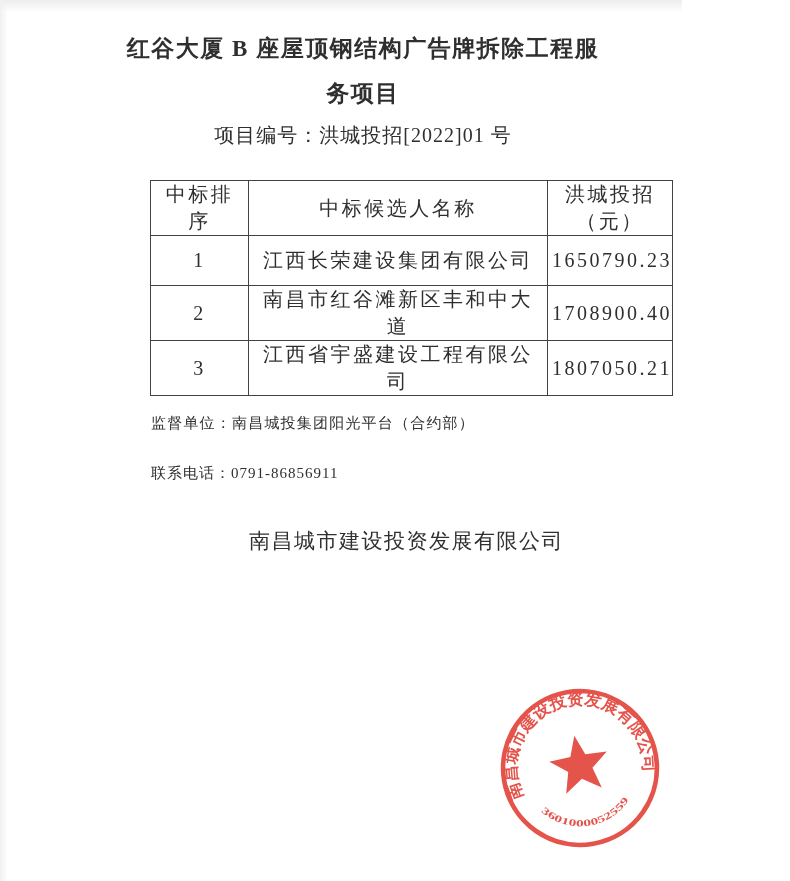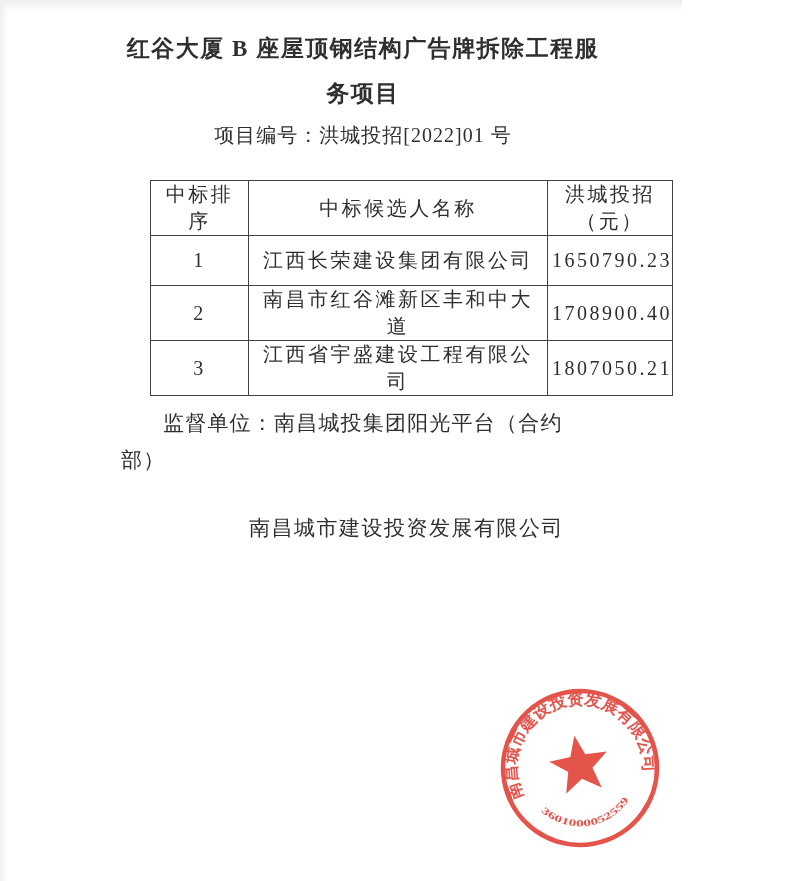--- a/index.html
+++ b/index.html
@@ -38,21 +38,21 @@
   table.candidates th, table.candidates td {
     border:1.6px solid #434343; text-align:center; vertical-align:middle;
     font-size:20px; font-weight:400; padding:0 4px; letter-spacing:2.5px;
   }
   table.candidates th { height:38px; }
   table.candidates td { height:49px; }
   td.price-cell { letter-spacing:0.5px; }
 
   .after-table { margin-top:17px; }
 
-  .line { margin:0; font-size:21px; line-height:36.5px; letter-spacing:1.2px; }
+  .line { margin:0; font-size:15px; line-height:36.5px; letter-spacing:1.2px; }
   .supervisor-line { margin-top:9px; text-indent:2em; }
   .phone-line { margin-top:13px; text-indent:2em; letter-spacing:1px; }
 
   .signature { margin-top:31px; padding-right:41px; text-align:right;
                font-size:21px; line-height:38px; letter-spacing:1.5px; }
 
   .seal {
     position:absolute; left:498px; top:686px; width:164px; height:164px;
     transform:rotate(-10deg);
     mix-blend-mode:multiply; opacity:0.87;
@@ -101,20 +101,21 @@
           <tr>
             <td class="rank-cell">3</td>
             <td class="company-cell">江西省宇盛建设工程有限公司</td>
             <td class="price-cell">1807050.21</td>
           </tr>
         </tbody>
     </table>
 
 
     <p class="line supervisor-line">监督单位：南昌城投集团阳光平台（合约部）</p>
+    <p class="line phone-line">联系电话：0791-86856911</p>
 
     <div class="signature">
       <div>南昌城市建设投资发展有限公司</div>
     </div>
   </div>
 
   <div class="seal">
     <svg width="164" height="164" viewBox="0 0 160 160">
       <defs>
         <path id="arcTop" d="M 20.7 98.1 A 62 62 0 1 1 139.3 98.1" fill="none"></path>

